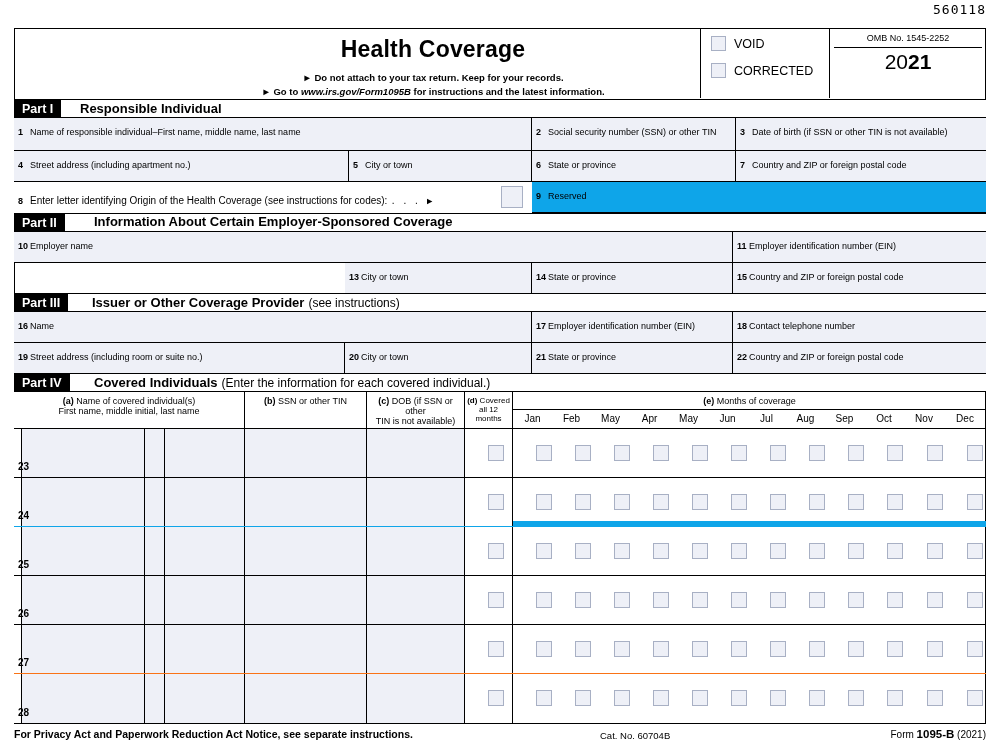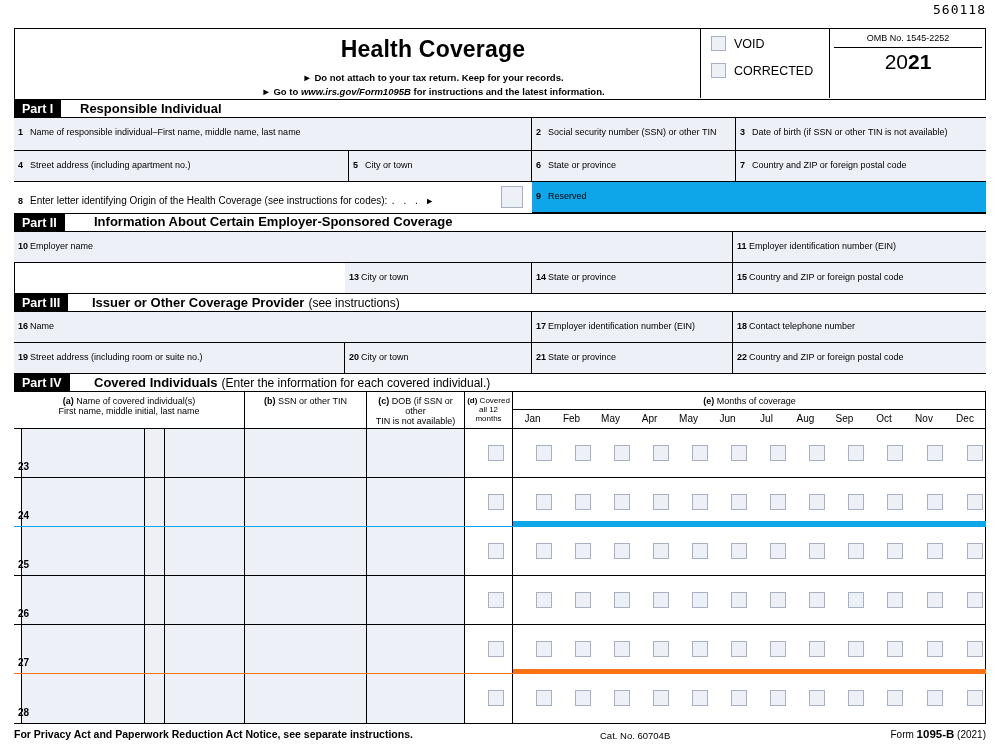--- a/index.html
+++ b/index.html
@@ -499,21 +499,21 @@
     <div class="abs mbox" style="left:678px; top:16px;"></div>
     <div class="abs mbox" style="left:717px; top:16px;"></div>
     <div class="abs mbox" style="left:756px; top:16px;"></div>
     <div class="abs mbox" style="left:795px; top:16px;"></div>
     <div class="abs mbox" style="left:834px; top:16px;"></div>
     <div class="abs mbox" style="left:873px; top:16px;"></div>
     <div class="abs mbox" style="left:913px; top:16px;"></div>
     <div class="abs mbox" style="left:953px; top:16px;"></div>
   </div>
 
-  <div class="abs" style="left:14px; top:625px; width:972px; height:49px; border-bottom:5px solid #f97316; box-sizing:border-box;">
+  <div class="abs" style="left:14px; top:625px; width:972px; height:49px; border-bottom:1px solid #f97316; box-sizing:border-box;">
     <div class="abs p4cell" style="left:0px;   top:0; width:8px;  height:48px; background:#fff;"></div>
     <div class="abs p4cell" style="left:8px;   top:0; width:123px;height:48px;"></div>
     <div class="abs p4cell" style="left:131px; top:0; width:20px; height:48px;"></div>
     <div class="abs p4cell" style="left:151px; top:0; width:80px; height:48px;"></div>
     <div class="abs p4cell" style="left:231px; top:0; width:122px;height:48px;"></div>
     <div class="abs p4cell" style="left:353px; top:0; width:98px; height:48px;"></div>
     <div class="abs p4cell white" style="left:451px; top:0; width:48px; height:48px;"></div>
     <div class="abs rownum" style="left:4px; top:32px;">27</div>
     <div class="abs mbox" style="left:474px; top:16px;"></div>
     <div class="abs mbox" style="left:522px; top:16px;"></div>

